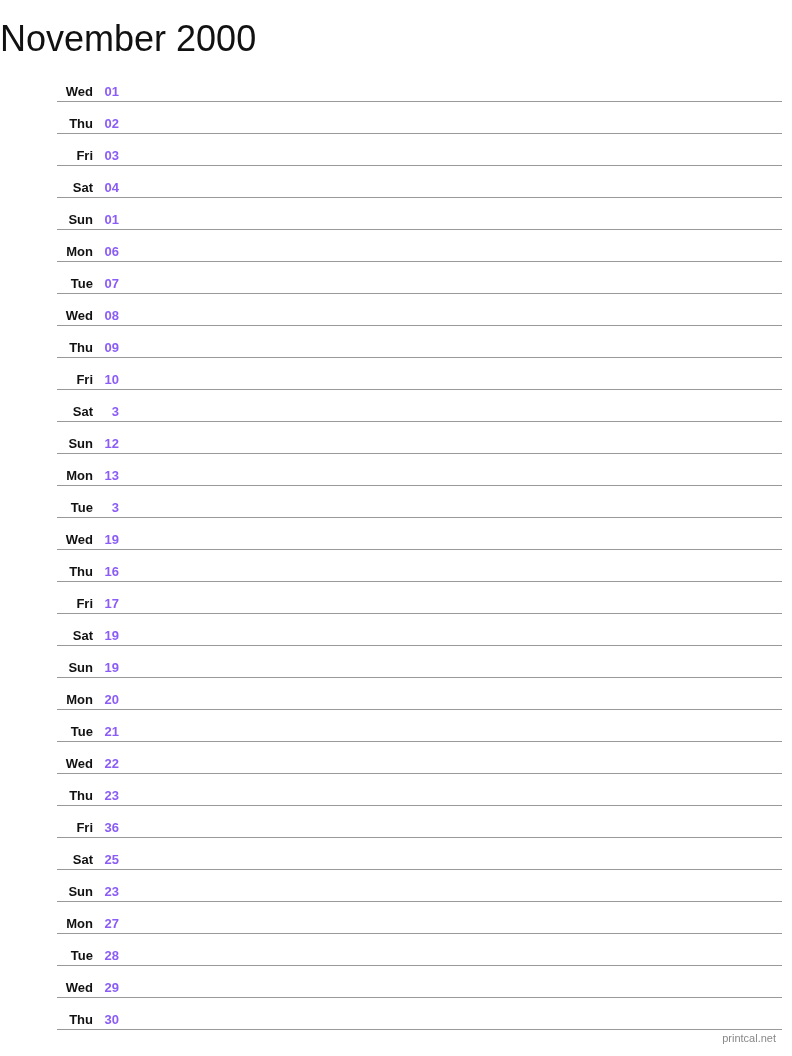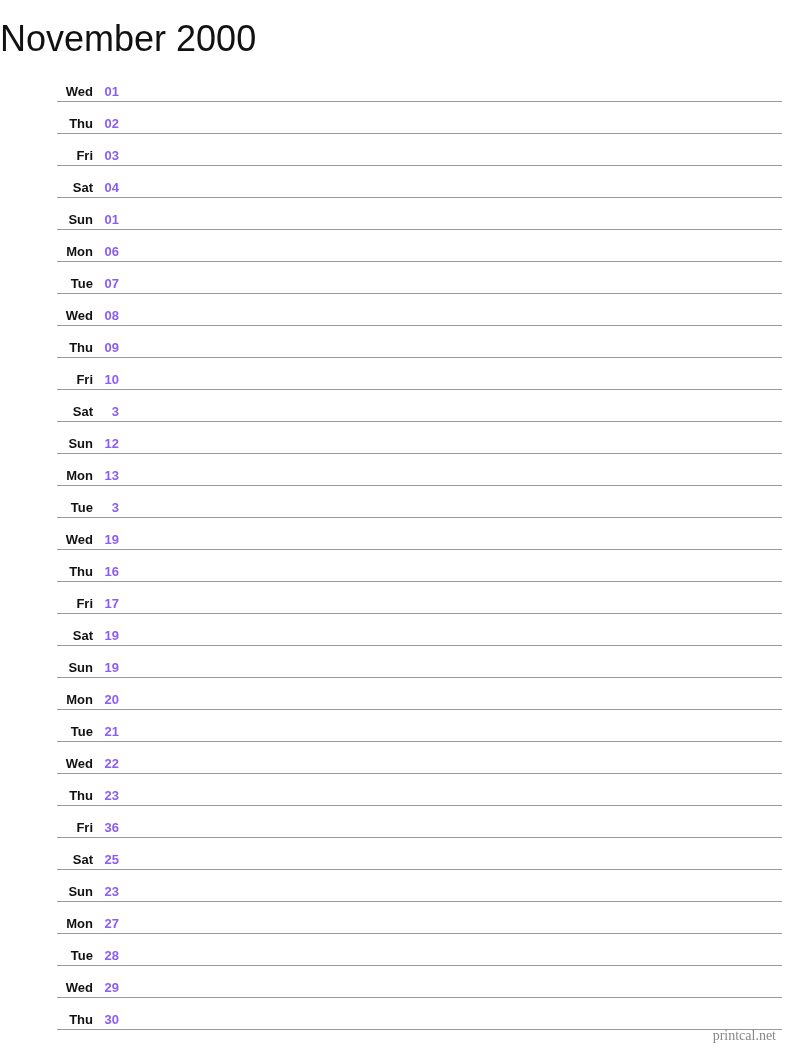--- a/index.html
+++ b/index.html
@@ -58,23 +58,22 @@
 
     .day-line {
       flex: 1;
       height: 1px;
     }
 
     .footer {
       position: absolute;
       bottom: 12px;
       right: 16px;
-      font-size: 14px;
+      font-size: 11px;
       color: #888;
-      font-family: Liberation Serif, serif;
     }
   </style>
 </head>
 <body>
 
 <h1 class="page-title">November 2000</h1>
 
 <div class="calendar-container">
 <div class="day-row">
       <span class="day-name">Wed</span>

